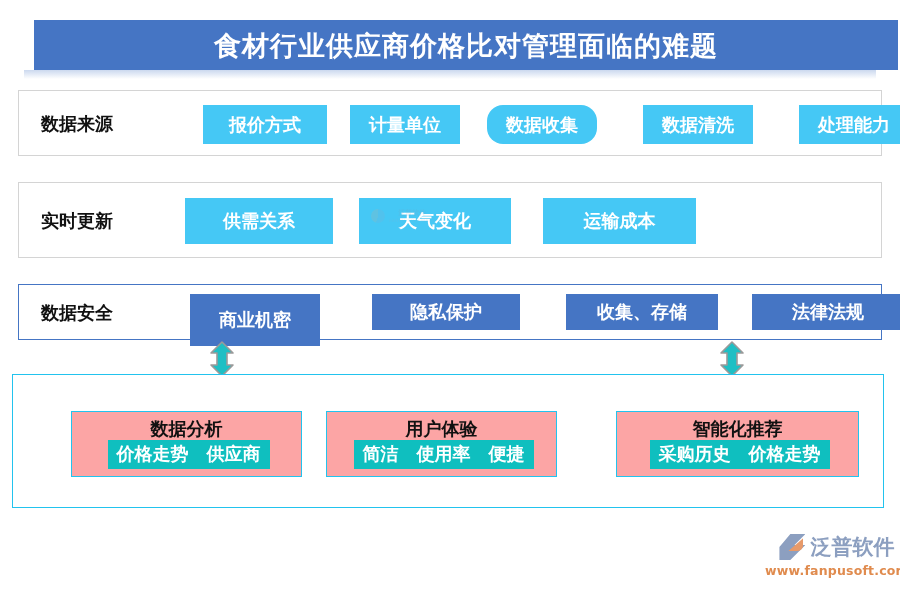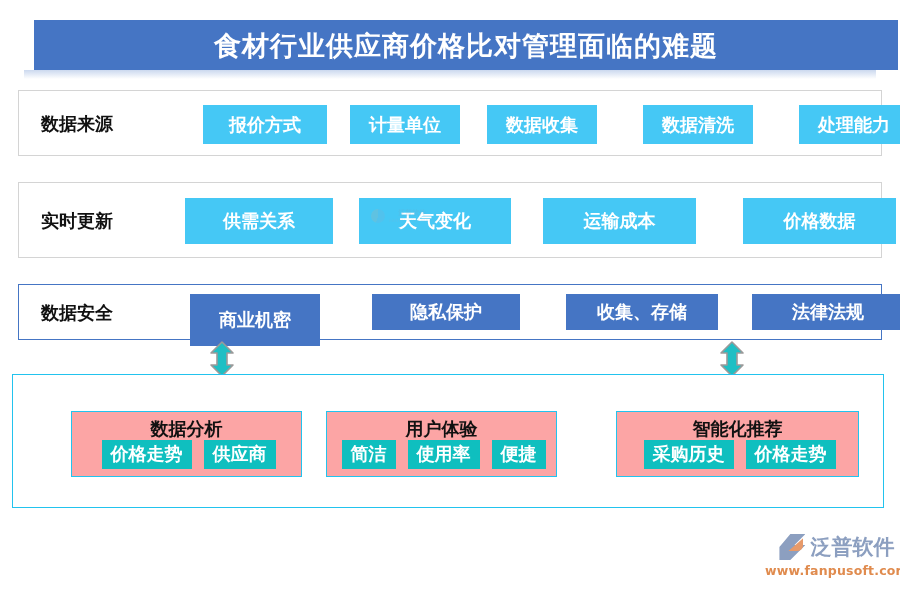--- a/index.html
+++ b/index.html
@@ -80,21 +80,21 @@
   }
   .subbox-title{
     position:absolute;left:0;right:0;top:8px;
     text-align:center;
     font-size:18px;font-weight:bold;color:#111111;
     line-height:1;white-space:nowrap;
   }
   .tagrow{
     position:absolute;left:4px;right:0;bottom:7px;
     display:flex;justify-content:center;align-items:flex-end;
-    gap:12px;
+    gap:0;
   }
   .tag{
     background:#0FBFBF;color:#ffffff;
     font-size:18px;font-weight:bold;
     line-height:1;white-space:nowrap;
     padding:5px 9px 6px 9px;
     display:inline-flex;align-items:center;justify-content:center;
   }
 
   
@@ -138,32 +138,31 @@
   <div class="title-banner">
     <div class="title-text">食材行业供应商价格比对管理面临的难题</div>
   </div>
   <div class="title-shadow"></div>
 
   <div class="panel panel-grey" style="left:18px;top:90px;width:864px;height:66px;">
     <div class="row-label" style="left:22px;top:24px;">数据来源</div>
 
     <div class="chip chip-cyan" style="left:144px;top:14px;width:124px;height:39px;">报价方式</div>
     <div class="chip chip-cyan" style="left:291px;top:14px;width:110px;height:39px;">计量单位</div>
-    <div class="chip chip-cyan" style="left:428px;top:14px;width:110px;height:39px;">数据收集</div>
+    <div class="chip chip-cyan" style="left:428px;top:14px;width:110px;height:39px;border-radius:16px;">数据收集</div>
     <div class="chip chip-cyan" style="left:584px;top:14px;width:110px;height:39px;">数据清洗</div>
     <div class="chip chip-cyan" style="left:740px;top:14px;width:110px;height:39px;">处理能力</div>
   </div>
 
   <div class="panel panel-grey" style="left:18px;top:182px;width:864px;height:76px;">
     <div class="row-label" style="left:22px;top:29px;">实时更新</div>
 
     <div class="chip chip-cyan" style="left:126px;top:15px;width:148px;height:46px;">供需关系</div>
     <div class="chip chip-cyan" style="left:300px;top:15px;width:152px;height:46px;">天气变化</div>
     <div class="chip chip-cyan" style="left:484px;top:15px;width:153px;height:46px;">运输成本</div>
-    <div class="chip chip-cyan" style="left:684px;top:15px;width:153px;height:46px;">价格数据</div>
 
     <div class="watermark" style="left:352px;top:26px;">
       <div class="wm-mark"></div>
       <div>
         <div class="wm-txt">泛普软件</div>
         <div class="wm-sub">FANPU SOFTWARE</div>
       </div>
     </div>
   </div>
 

